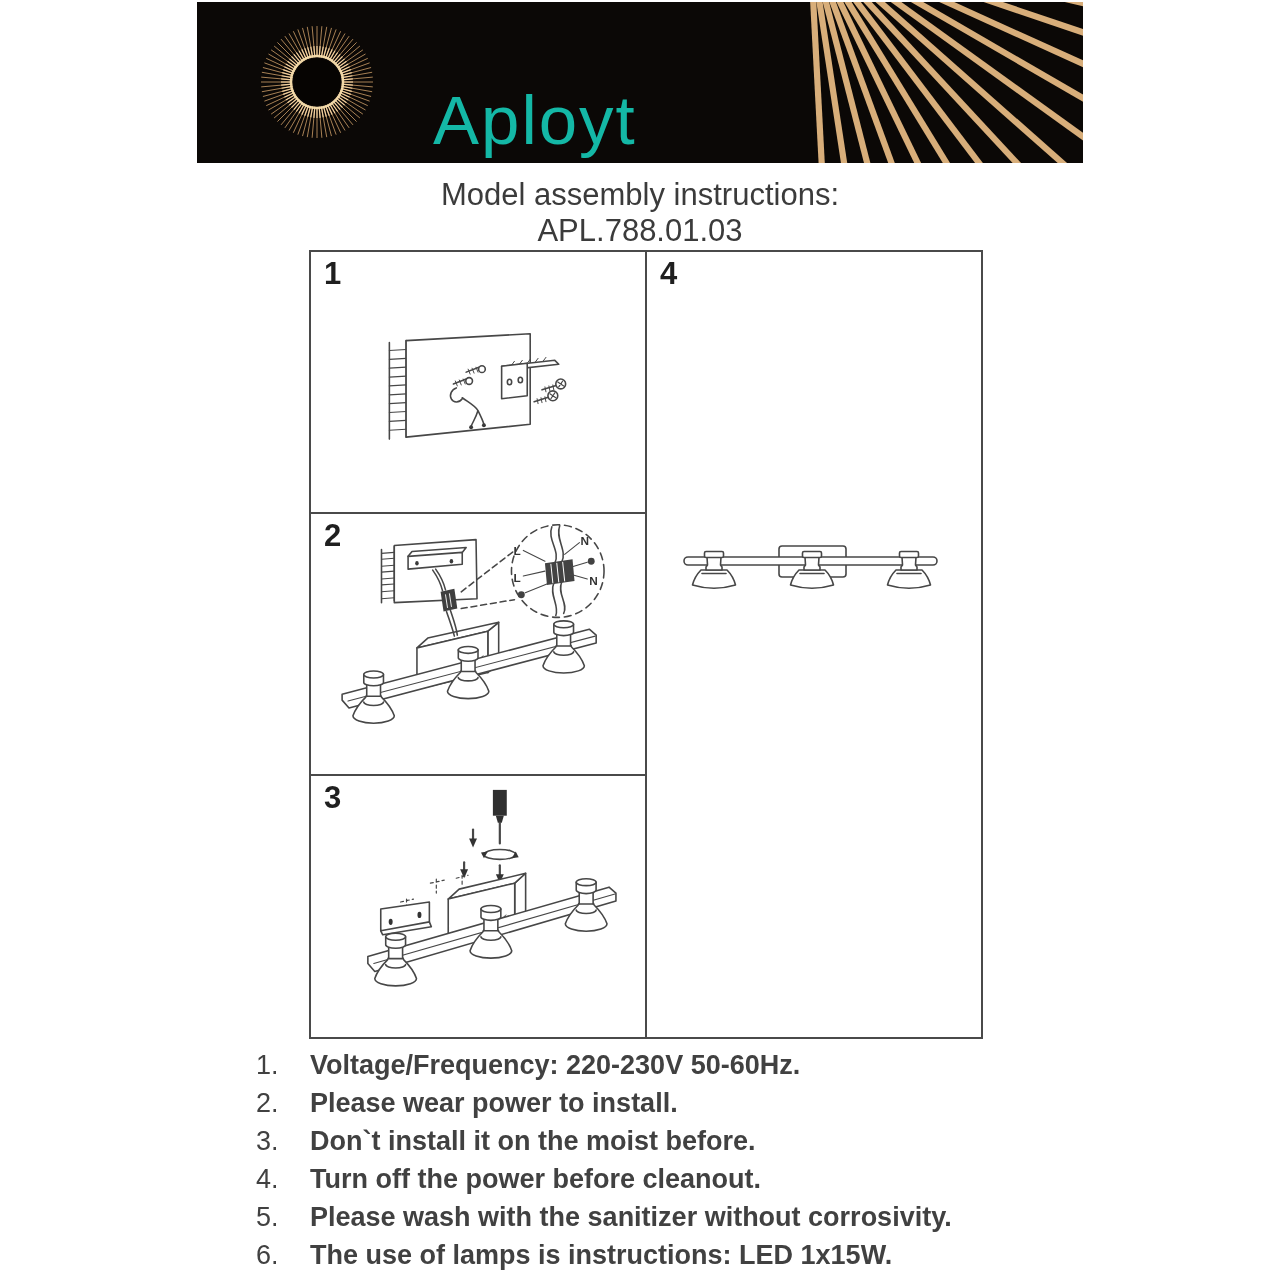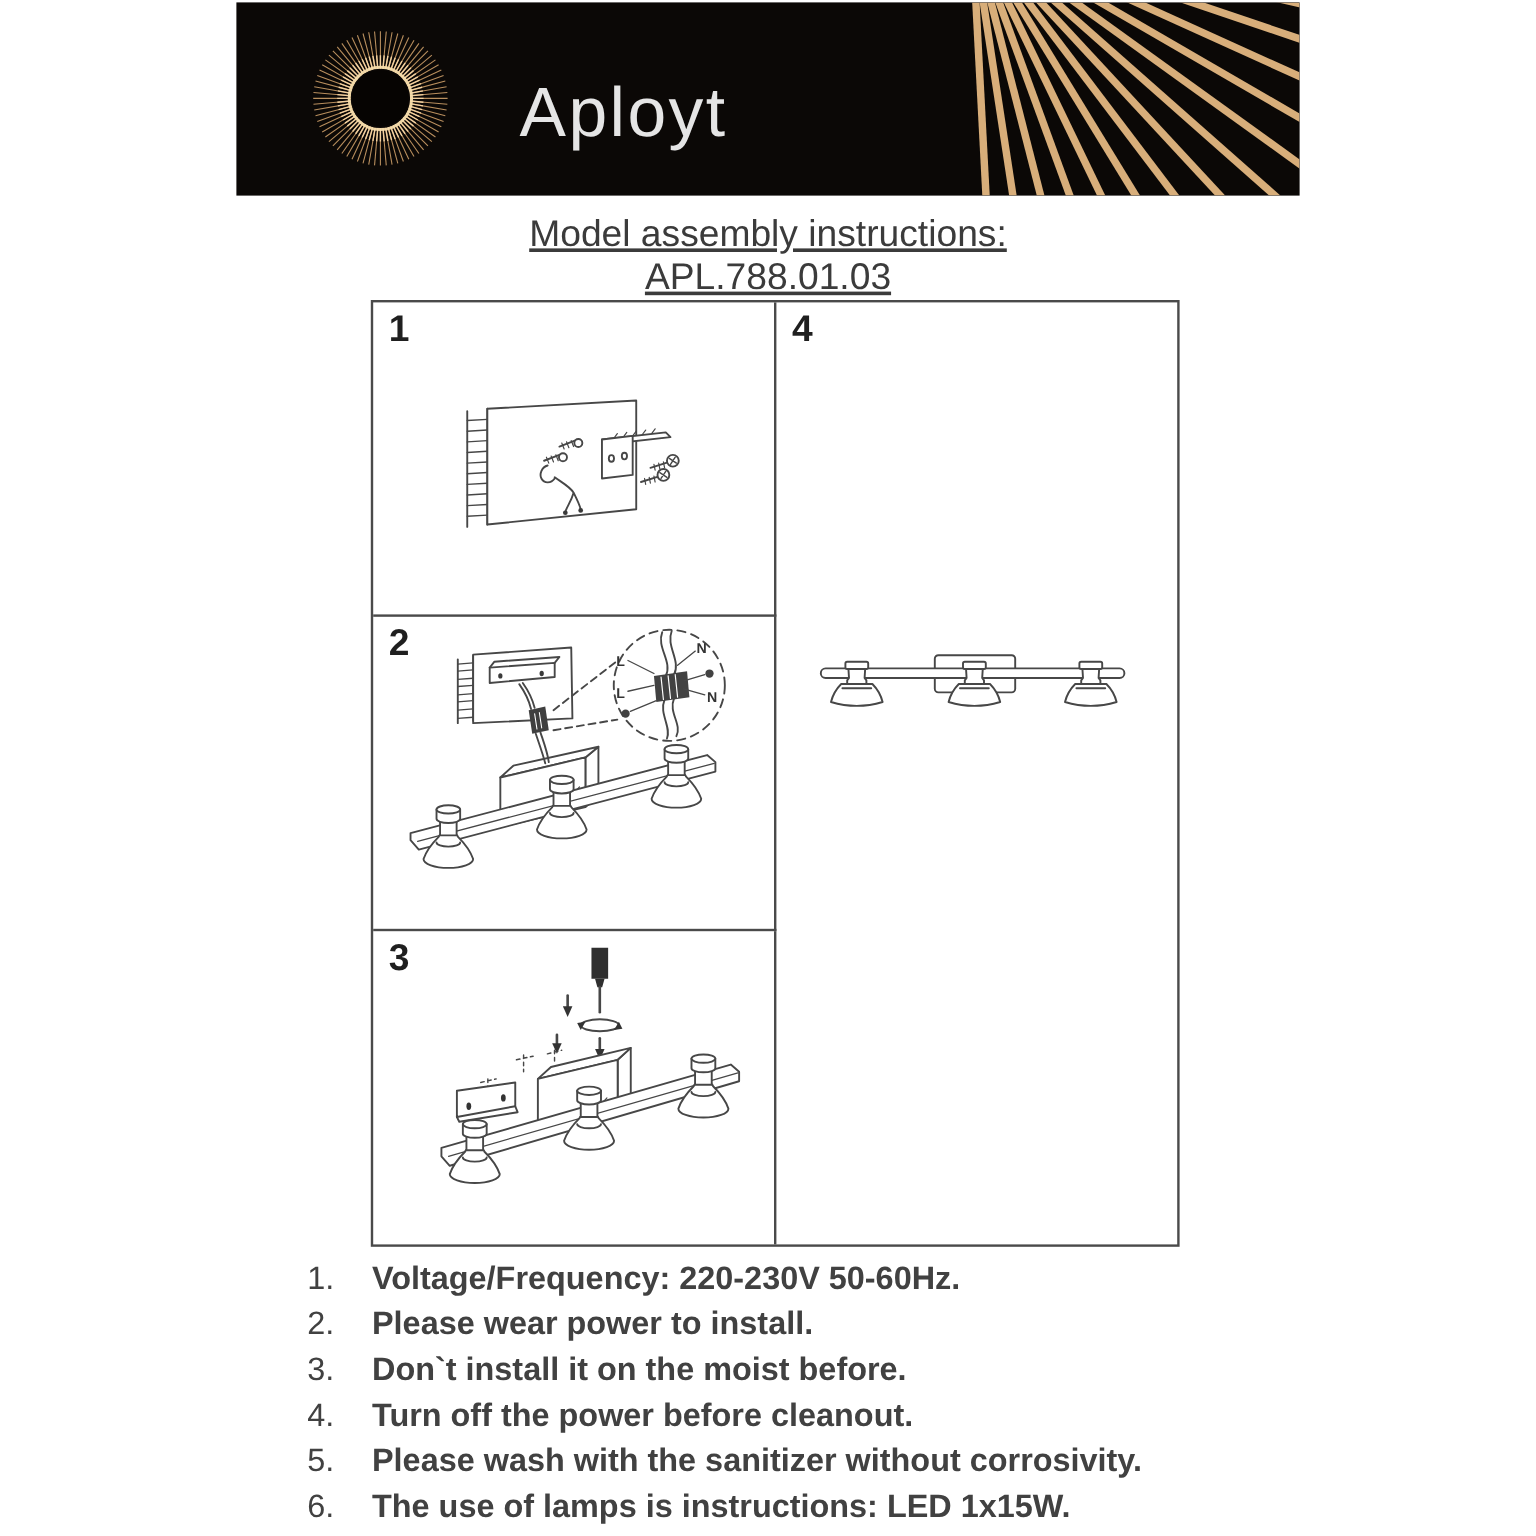--- a/index.html
+++ b/index.html
@@ -7,25 +7,25 @@
     width:1280px;height:1280px;background:#ffffff;position:relative;
     font-family:"Liberation Sans", sans-serif;color:#3c3c3c;overflow:hidden;
   }
   .header{
     position:absolute;left:197px;top:2px;width:886px;height:161px;
     background:#0b0806;overflow:hidden;
   }
   .sunburst{position:absolute;left:60px;top:20px;}
   .corner-rays{position:absolute;left:0;top:0;}
   .brand{
-    position:absolute;left:236px;top:63px;font-size:58px;line-height:1;
-    color:#e5e5e5;letter-spacing:2px;font-weight:400;
+    position:absolute;left:236px;top:84px;font-size:69px;line-height:1;
+    color:#14b8a6;letter-spacing:2px;font-weight:400;
   }
   .title-block{position:absolute;left:0;top:177px;width:1280px;text-align:center;
-    font-size:31px;line-height:36px;color:#3b3b3b;text-decoration:underline;}
+    font-size:31px;line-height:36px;color:#3b3b3b;}
   .grid{
     position:absolute;left:309px;top:250px;width:674px;height:789px;
     border:2px solid #4a4a4a;box-sizing:border-box;
     display:grid;grid-template-columns:336px 1fr;grid-template-rows:262px 262px 1fr;
   }
   .cell{position:relative;box-sizing:border-box;}
   .cell.left{border-right:2px solid #4a4a4a;border-bottom:2px solid #4a4a4a;}
   .cell.left.last{border-bottom:none;}
   .cell.tall{grid-column:2;grid-row:1/4;}
   .panel-num{

